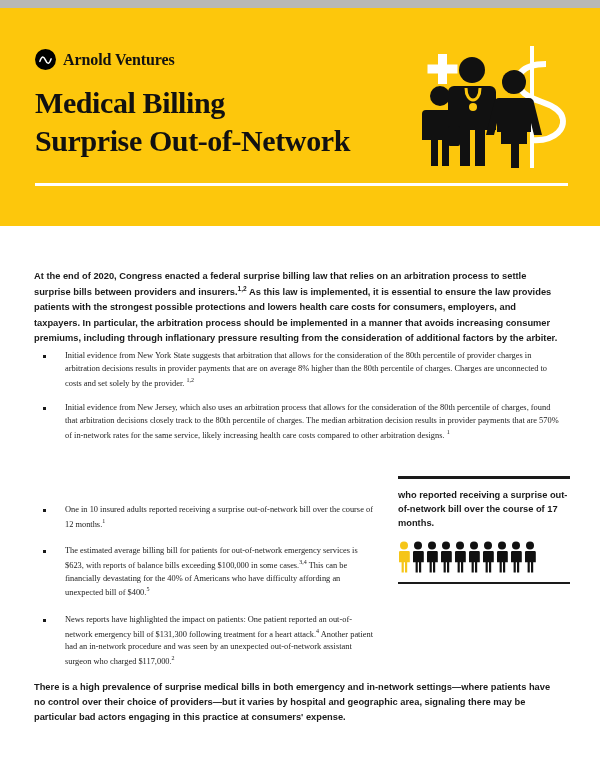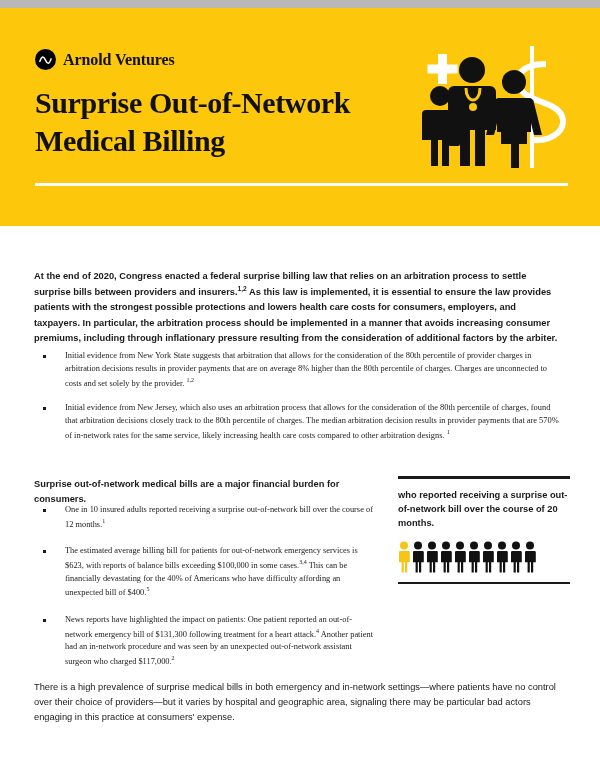--- a/index.html
+++ b/index.html
@@ -141,21 +141,21 @@
     line-height: 1.62;
     color: #1a1a1a;
   }
 
   .closing {
     position: absolute;
     left: 34px;
     top: 663px;
     width: 530px;
     font-size: 9.3px;
-    font-weight: normal;
+    font-weight: bold;
     line-height: 1.62;
     color: #1a1a1a;
   }
 
   
   .callout {
     position: absolute;
     left: 398px;
     top: 468px;
     width: 172px;
@@ -216,22 +216,22 @@
     <div class="logo-row">
       <span class="logo-mark">
         <svg width="15" height="15" viewBox="0 0 24 24">
           <path d="M3 15 C6 6, 9 6, 12 13 C15 20, 18 20, 21 11" fill="none" stroke="#ffffff" stroke-width="2.4" stroke-linecap="round"></path>
         </svg>
       </span>
       <span class="logo-text">Arnold Ventures</span>
     </div>
 
     <div class="doc-title">
+      <div>Medical Billing</div>
       <div>Surprise Out-of-Network</div>
-      <div>Medical Billing</div>
     </div>
 
     <div class="header-rule"></div>
 
     <div class="hero-art">
       <svg width="155" height="130" viewBox="0 0 155 130">
 
         <g>
           <path d="M128 20 C103 20, 94 34, 103 46 C112 58, 136 58, 143 70 C150 83, 138 98, 113 96" fill="none" stroke="#ffffff" stroke-width="6"></path>
           <rect x="112" y="2" width="4" height="122" fill="#ffffff"></rect>
@@ -274,21 +274,20 @@
     <li class="bullet">
       <span class="dot"></span>
       <span>Initial evidence from New York State suggests that arbitration that allows for the consideration of the 80th percentile of provider charges in arbitration decisions results in provider payments that are on average 8% higher than the 80th percentile of charges. Charges are unconnected to costs and set solely by the provider. </span><sup>1,2</sup>
     </li>
     <li class="bullet">
       <span class="dot"></span>
       <span>Initial evidence from New Jersey, which also uses an arbitration process that allows for the consideration of the 80th percentile of charges, found that arbitration decisions closely track to the 80th percentile of charges. The median arbitration decision results in provider payments that are 570% of in-network rates for the same service, likely increasing health care costs compared to other arbitration designs. </span><sup>1</sup>
     </li>
   </ul>
 
-  <h2 class="section-head">Surprise out-of-network medical bills are a major financial burden for consumers.</h2>
 
   <ul class="bullet-list narrow">
     <li class="bullet">
       <span class="dot"></span>
       <span>One in 10 insured adults reported receiving a surprise out-of-network bill over the course of 12 months.</span><sup>1</sup>
     </li>
     <li class="bullet">
       <span class="dot"></span>
       <span>The estimated average billing bill for patients for out-of-network emergency services is $623, with reports of balance bills exceeding $100,000 in some cases.</span><sup>3,4</sup>
       <span>This can be financially devastating for the 40% of Americans who have difficulty affording an unexpected bill of $400.</span><sup>5</sup>
@@ -297,21 +296,21 @@
       <span class="dot"></span>
       <span>News reports have highlighted the impact on patients: One patient reported an out-of-network emergency bill of $131,300 following treatment for a heart attack.</span><sup>4</sup>
       <span>Another patient had an in-network procedure and was seen by an unexpected out-of-network assistant surgeon who charged $117,000.</span><sup>2</sup>
     </li>
   </ul>
 
   <div class="callout">
     <div class="callout-rule"></div>
 
 
-    <div class="callout-sub">who reported receiving a surprise out-of-network bill over the course of 20 months.</div>
+    <div class="callout-sub">who reported receiving a surprise out-of-network bill over the course of 17 months.</div>
 
     <div class="people-row">
       <svg width="12" height="32" viewBox="0 0 12 32">
         <circle cx="6" cy="4.5" r="4" fill="#F5C518"></circle>
         <path d="M1.4 10 h9.2 a1.2 1.2 0 0 1 1.2 1.2 v10 h-2.6 v10.2 h-2.2 v-10.2 h-1.2 v10.2 h-2.2 v-10.2 h-2.6 v-10 a1.2 1.2 0 0 1 1.2 -1.2 z" fill="#F5C518"></path>
       </svg>
       <svg width="12" height="32" viewBox="0 0 12 32">
         <circle cx="6" cy="4.5" r="4" fill="#111111"></circle>
         <path d="M1.4 10 h9.2 a1.2 1.2 0 0 1 1.2 1.2 v10 h-2.6 v10.2 h-2.2 v-10.2 h-1.2 v10.2 h-2.2 v-10.2 h-2.6 v-10 a1.2 1.2 0 0 1 1.2 -1.2 z" fill="#111111"></path>
       </svg>

